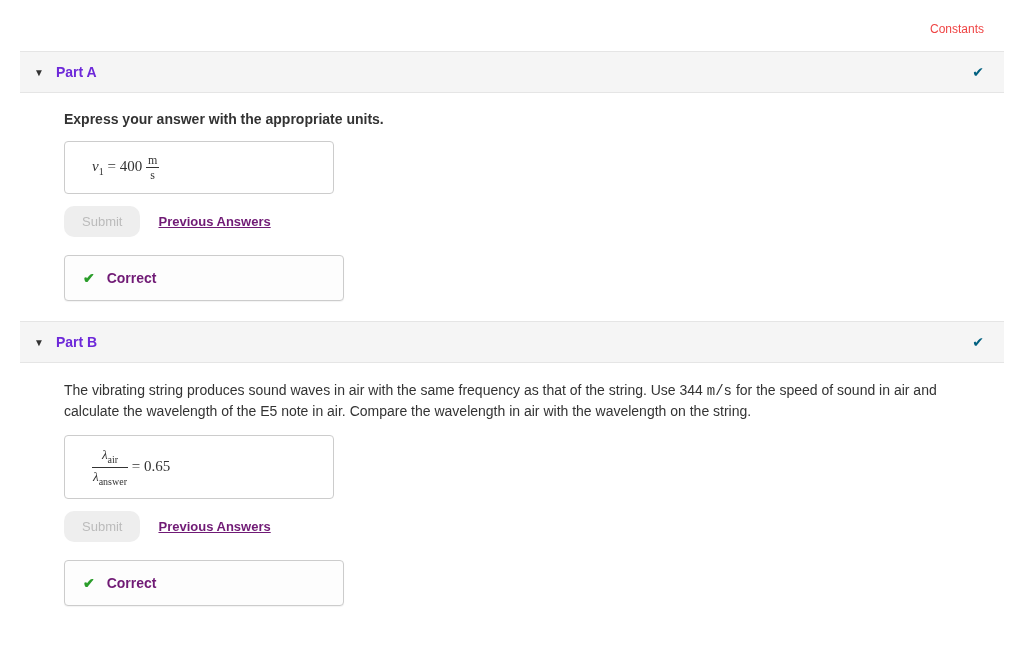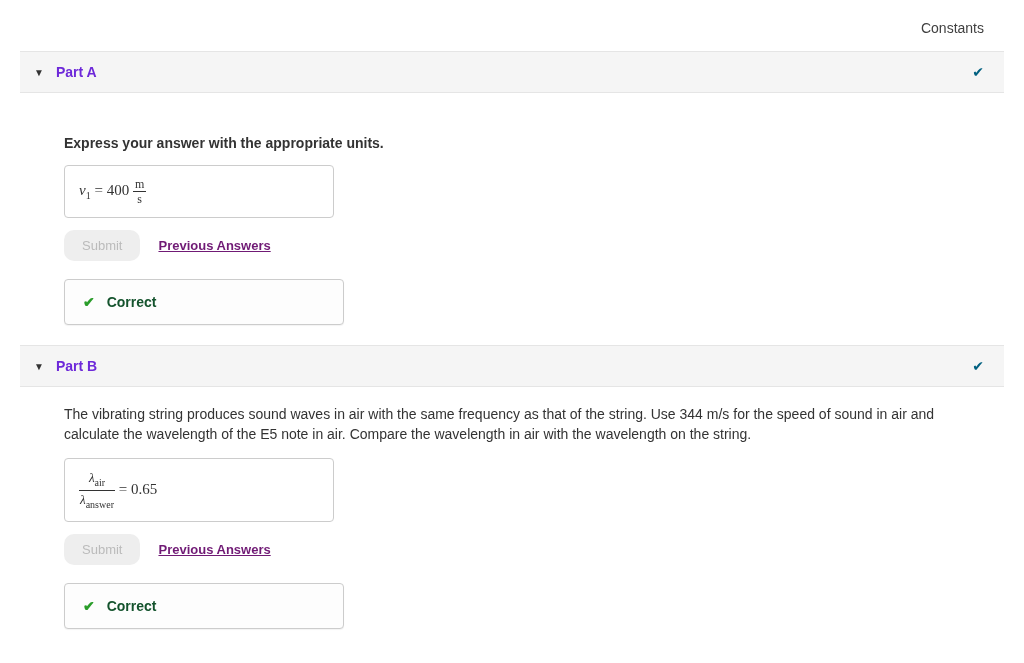--- a/index.html
+++ b/index.html
@@ -15,23 +15,23 @@
     width: 1024px;
     margin: 0 auto;
     padding: 10px 20px;
   }
   .top-links {
     text-align: right;
     padding: 10px 20px 15px 0;
     color: #006080;
   }
   .top-links a {
-    color: #404040;
+    color: #ef4444;
     text-decoration: none;
-    font-size: 14px;
+    font-size: 12px;
   }
   .part-section {
     margin-bottom: 0;
   }
   .part-header {
     background: #f5f5f5;
     border-top: 1px solid #e5e5e5;
     border-bottom: 1px solid #e5e5e5;
     padding: 12px 20px 12px 14px;
     display: flex;
@@ -61,26 +61,25 @@
     background: #fff;
   }
   .prompt {
     color: #333;
     line-height: 1.4;
     margin-bottom: 14px;
   }
   .instruction {
     font-weight: bold;
     margin-bottom: 14px;
-    margin-top: 24px;
   }
   .answer-box {
     border: 1px solid #ccc;
     border-radius: 4px;
-    padding: 12px 14px;
+    padding: 12px 27px;
     display: inline-block;
     min-width: 270px;
     background: #fff;
     font-family: 'Times New Roman', serif;
     font-size: 15px;
   }
   .submit-row {
     margin-top: 12px;
     display: flex;
     align-items: center;
@@ -111,21 +110,21 @@
     background: #fdfdfd;
     box-shadow: 0 1px 1px rgba(0,0,0,0.05);
   }
   .correct-check {
     color: #2a9d2a;
     font-weight: bold;
     margin-right: 8px;
   }
   .correct-text {
     font-weight: bold;
-    color: #14532d;
+    color: #701a75;
   }
   .math-var { font-style: italic; }
   .math-sub { font-size: 10px; vertical-align: sub; }
   .frac {
     display: inline-block;
     vertical-align: middle;
     text-align: center;
     font-size: 12px;
     line-height: 1;
   }
@@ -171,21 +170,21 @@
   <div class="part-section">
     <div class="part-header">
       <div class="part-header-left">
         <span class="caret">▼</span>
         <span class="part-title">Part B</span>
       </div>
       <span class="check-header">✔</span>
     </div>
     <div class="part-body">
       <div class="prompt">
-        The vibrating string produces sound waves in air with the same frequency as that of the string. Use 344 <span style="font-family:Liberation Sans, sans-serif;">m/s</span> for the speed of sound in air and calculate the wavelength of the E5 note in air. Compare the wavelength in air with the wavelength on the string.
+        The vibrating string produces sound waves in air with the same frequency as that of the string. Use 344 <span style="font-family:Liberation Mono, monospace;">m/s</span> for the speed of sound in air and calculate the wavelength of the E5 note in air. Compare the wavelength in air with the wavelength on the string.
       </div>
 
       <div class="answer-box">
         <span class="frac" style="font-size:13px;">
           <span class="num" style="padding:0 1px 2px;">
             <span class="math-var">λ</span><span class="math-sub rm">air</span>
           </span>
           <span class="den" style="padding:2px 1px 0;">
             <span class="math-var">λ</span><span class="math-sub rm">answer</span>
           </span>

